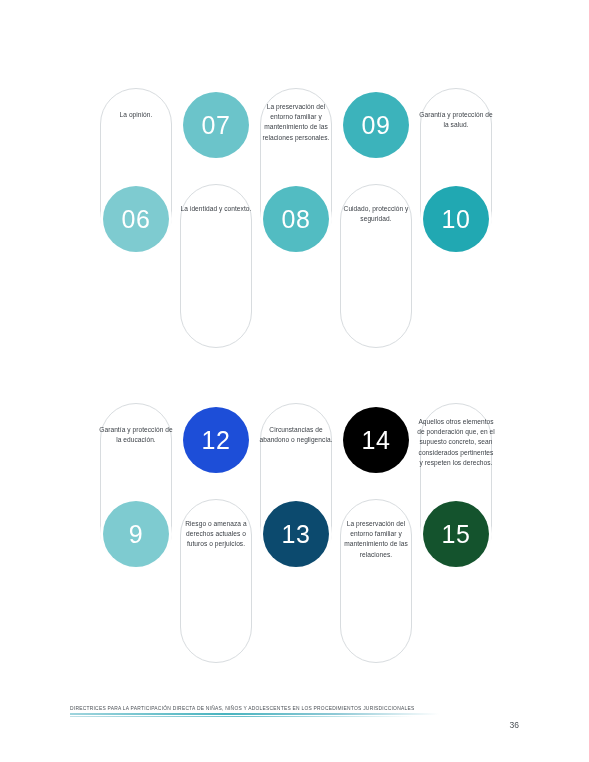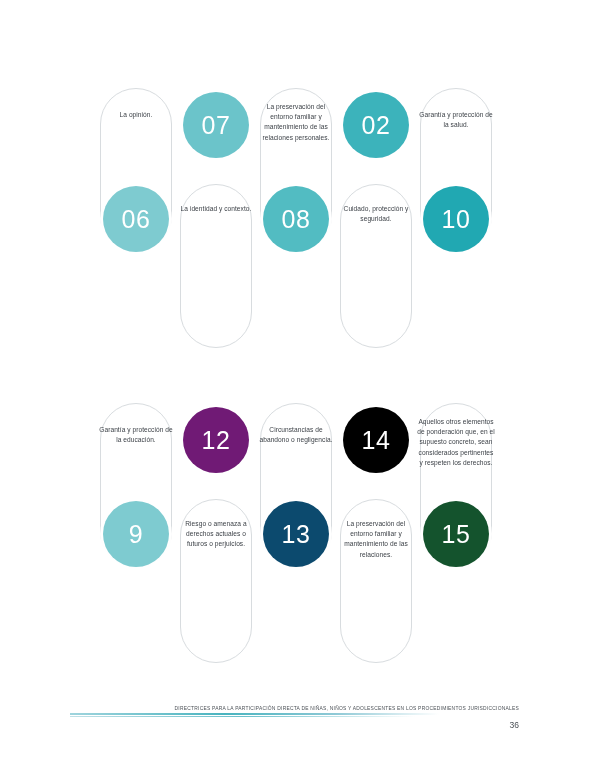--- a/index.html
+++ b/index.html
@@ -99,21 +99,20 @@
   }
   
   .item.up.long .caption { top: 14px; }
 
   
   .footer {
     position: absolute;
     left: 70px;
     top: 706px;
     width: 449px;
-    text-align: right;
   }
   .footer-title {
     font-size: 4.9px;
     letter-spacing: 0.25px;
     color: #4a4f55;
     white-space: nowrap;
     text-transform: uppercase;
   }
   .footer-rule {
     margin-top: 2px;
@@ -152,38 +151,38 @@
         <div class="circle" style="background: rgb(107, 196, 202); text-align: center;">07</div>
       </div>
       <div class="item up long" style="left: 260px;">
         <div class="pill"></div>
         <div class="caption">La preservación del entorno familiar y mantenimiento de las relaciones personales.</div>
         <div class="circle" style="background: rgb(82, 188, 194);">08</div>
       </div>
       <div class="item down" style="left: 340px;">
         <div class="pill"></div>
         <div class="caption">Cuidado, protección y seguridad.</div>
-        <div class="circle" style="background: rgb(60, 179, 187);">02</div>
+        <div class="circle" style="background: rgb(60, 179, 187);">09</div>
       </div>
       <div class="item up" style="left: 420px;">
         <div class="pill"></div>
         <div class="caption">Garantía y protección de la salud.</div>
         <div class="circle" style="background: rgb(33, 168, 178);">10</div>
       </div>
     </div>
   <div class="row" id="row-2">
       <div class="item up" style="left: 100px;">
         <div class="pill"></div>
         <div class="caption">Garantía y protección de la educación.</div>
         <div class="circle" style="background: rgb(126, 203, 208);">9</div>
       </div>
       <div class="item down" style="left: 180px;">
         <div class="pill"></div>
         <div class="caption">Riesgo o amenaza a derechos actuales o futuros o perjuicios.</div>
-        <div class="circle" style="background: #701a75;">12</div>
+        <div class="circle" style="background: #1d4ed8;">12</div>
       </div>
       <div class="item up" style="left: 260px;">
         <div class="pill"></div>
         <div class="caption">Circunstancias de abandono o negligencia.</div>
         <div class="circle" style="background: #0c4a6e;">13</div>
       </div>
       <div class="item down long" style="left: 340px;">
         <div class="pill"></div>
         <div class="caption">La preservación del entorno familiar y mantenimiento de las relaciones.</div>
         <div class="circle" style="background: #000000;">14</div>

